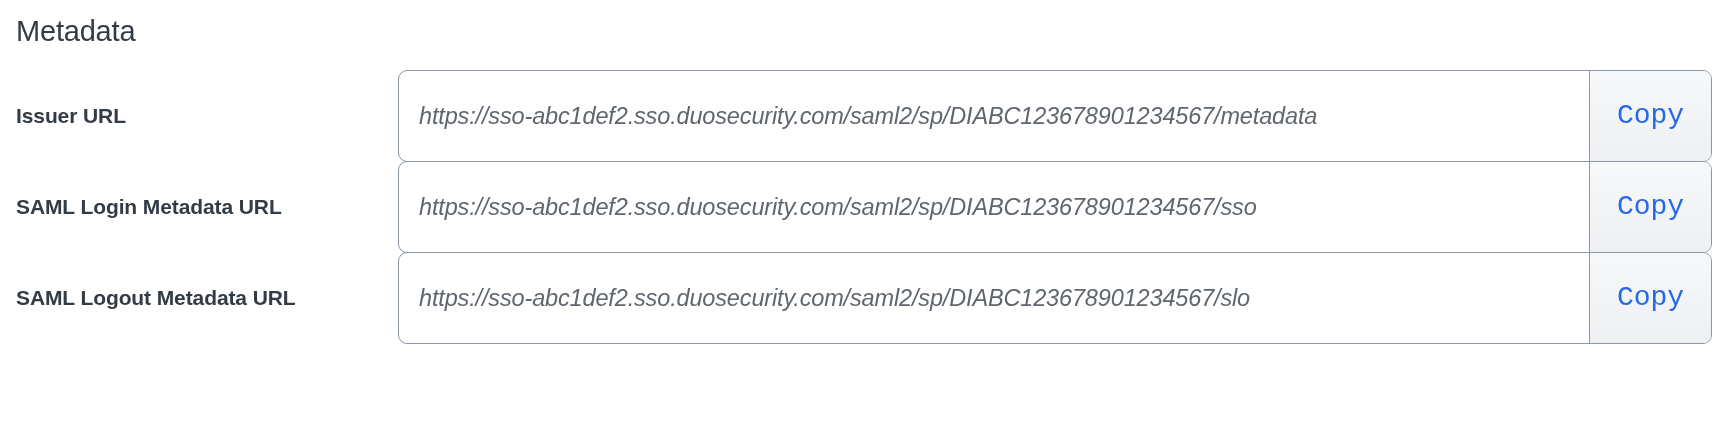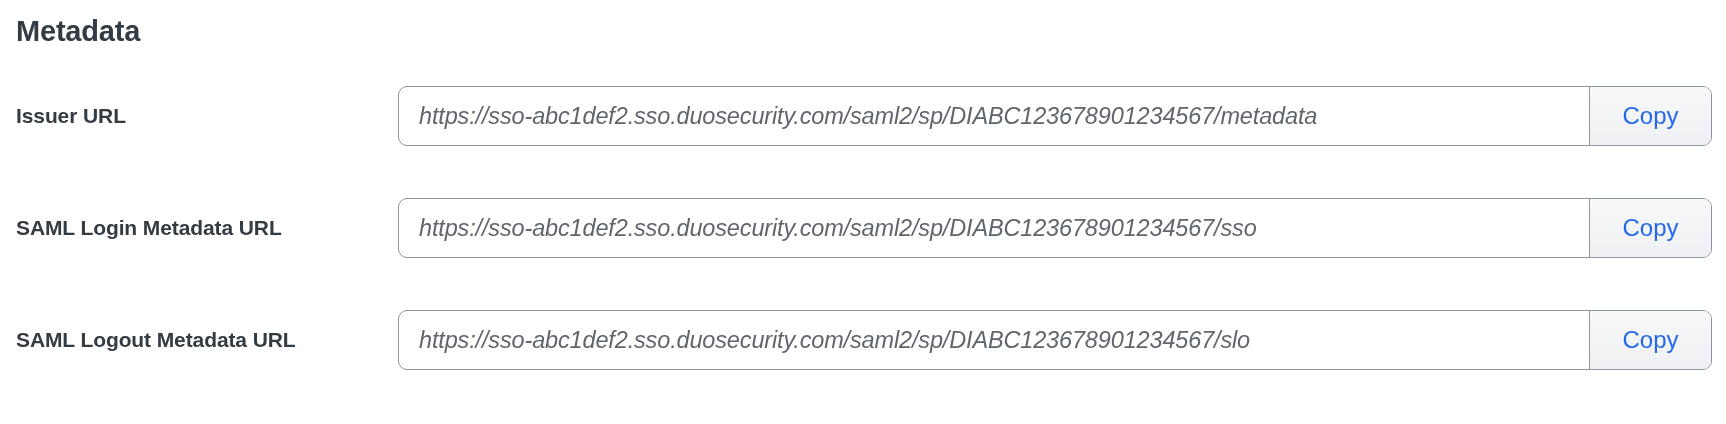--- a/index.html
+++ b/index.html
@@ -19,54 +19,54 @@
   .panel {
     position: absolute;
     left: 0; top: 0;
     width: 1726px;
     height: 424px;
     padding: 0 14px 0 16px;
   }
 
   .section-title {
     font-size: 29px;
-    font-weight: bold;
+    font-weight: normal;
     color: #333b44;
     letter-spacing: -0.2px;
     margin: 0;
     padding-top: 12px;
     line-height: 38px;
   }
 
   .rows {
     margin-top: 23px;
   }
 
   .field-row {
     display: flex;
     align-items: center;
     height: 86px;
-    margin-bottom: 26px;
+    margin-bottom: 5px;
   }
 
   .field-label {
     width: 382px;
     flex: 0 0 382px;
     font-size: 21px;
     font-weight: bold;
     color: #333b44;
     letter-spacing: -0.1px;
     line-height: 26px;
   }
 
   .input-group {
     flex: 1 1 auto;
     display: flex;
     align-items: stretch;
-    height: 60px;
+    height: 92px;
     border: 1.6px solid #8b96a3;
     border-radius: 9px;
     background: #ffffff;
     overflow: hidden;
   }
 
   .url-input {
     flex: 1 1 auto;
     min-width: 0;
     border: none;
@@ -87,22 +87,22 @@
     opacity: 1;
   }
 
   .copy-button {
     flex: 0 0 auto;
     width: 122px;
     border: none;
     border-left: 1.6px solid #8b96a3;
     background: linear-gradient(180deg, #f7f8f9 0%, #eef0f3 100%);
     color: #2568e8;
-    font-family: Liberation Sans, sans-serif;
-    font-size: 24px;
+    font-family: Liberation Mono, monospace;
+    font-size: 28px;
     line-height: 1;
     cursor: pointer;
     display: flex;
     align-items: center;
     justify-content: center;
     padding: 0;
   }
 </style>
 </head>
 <body>

